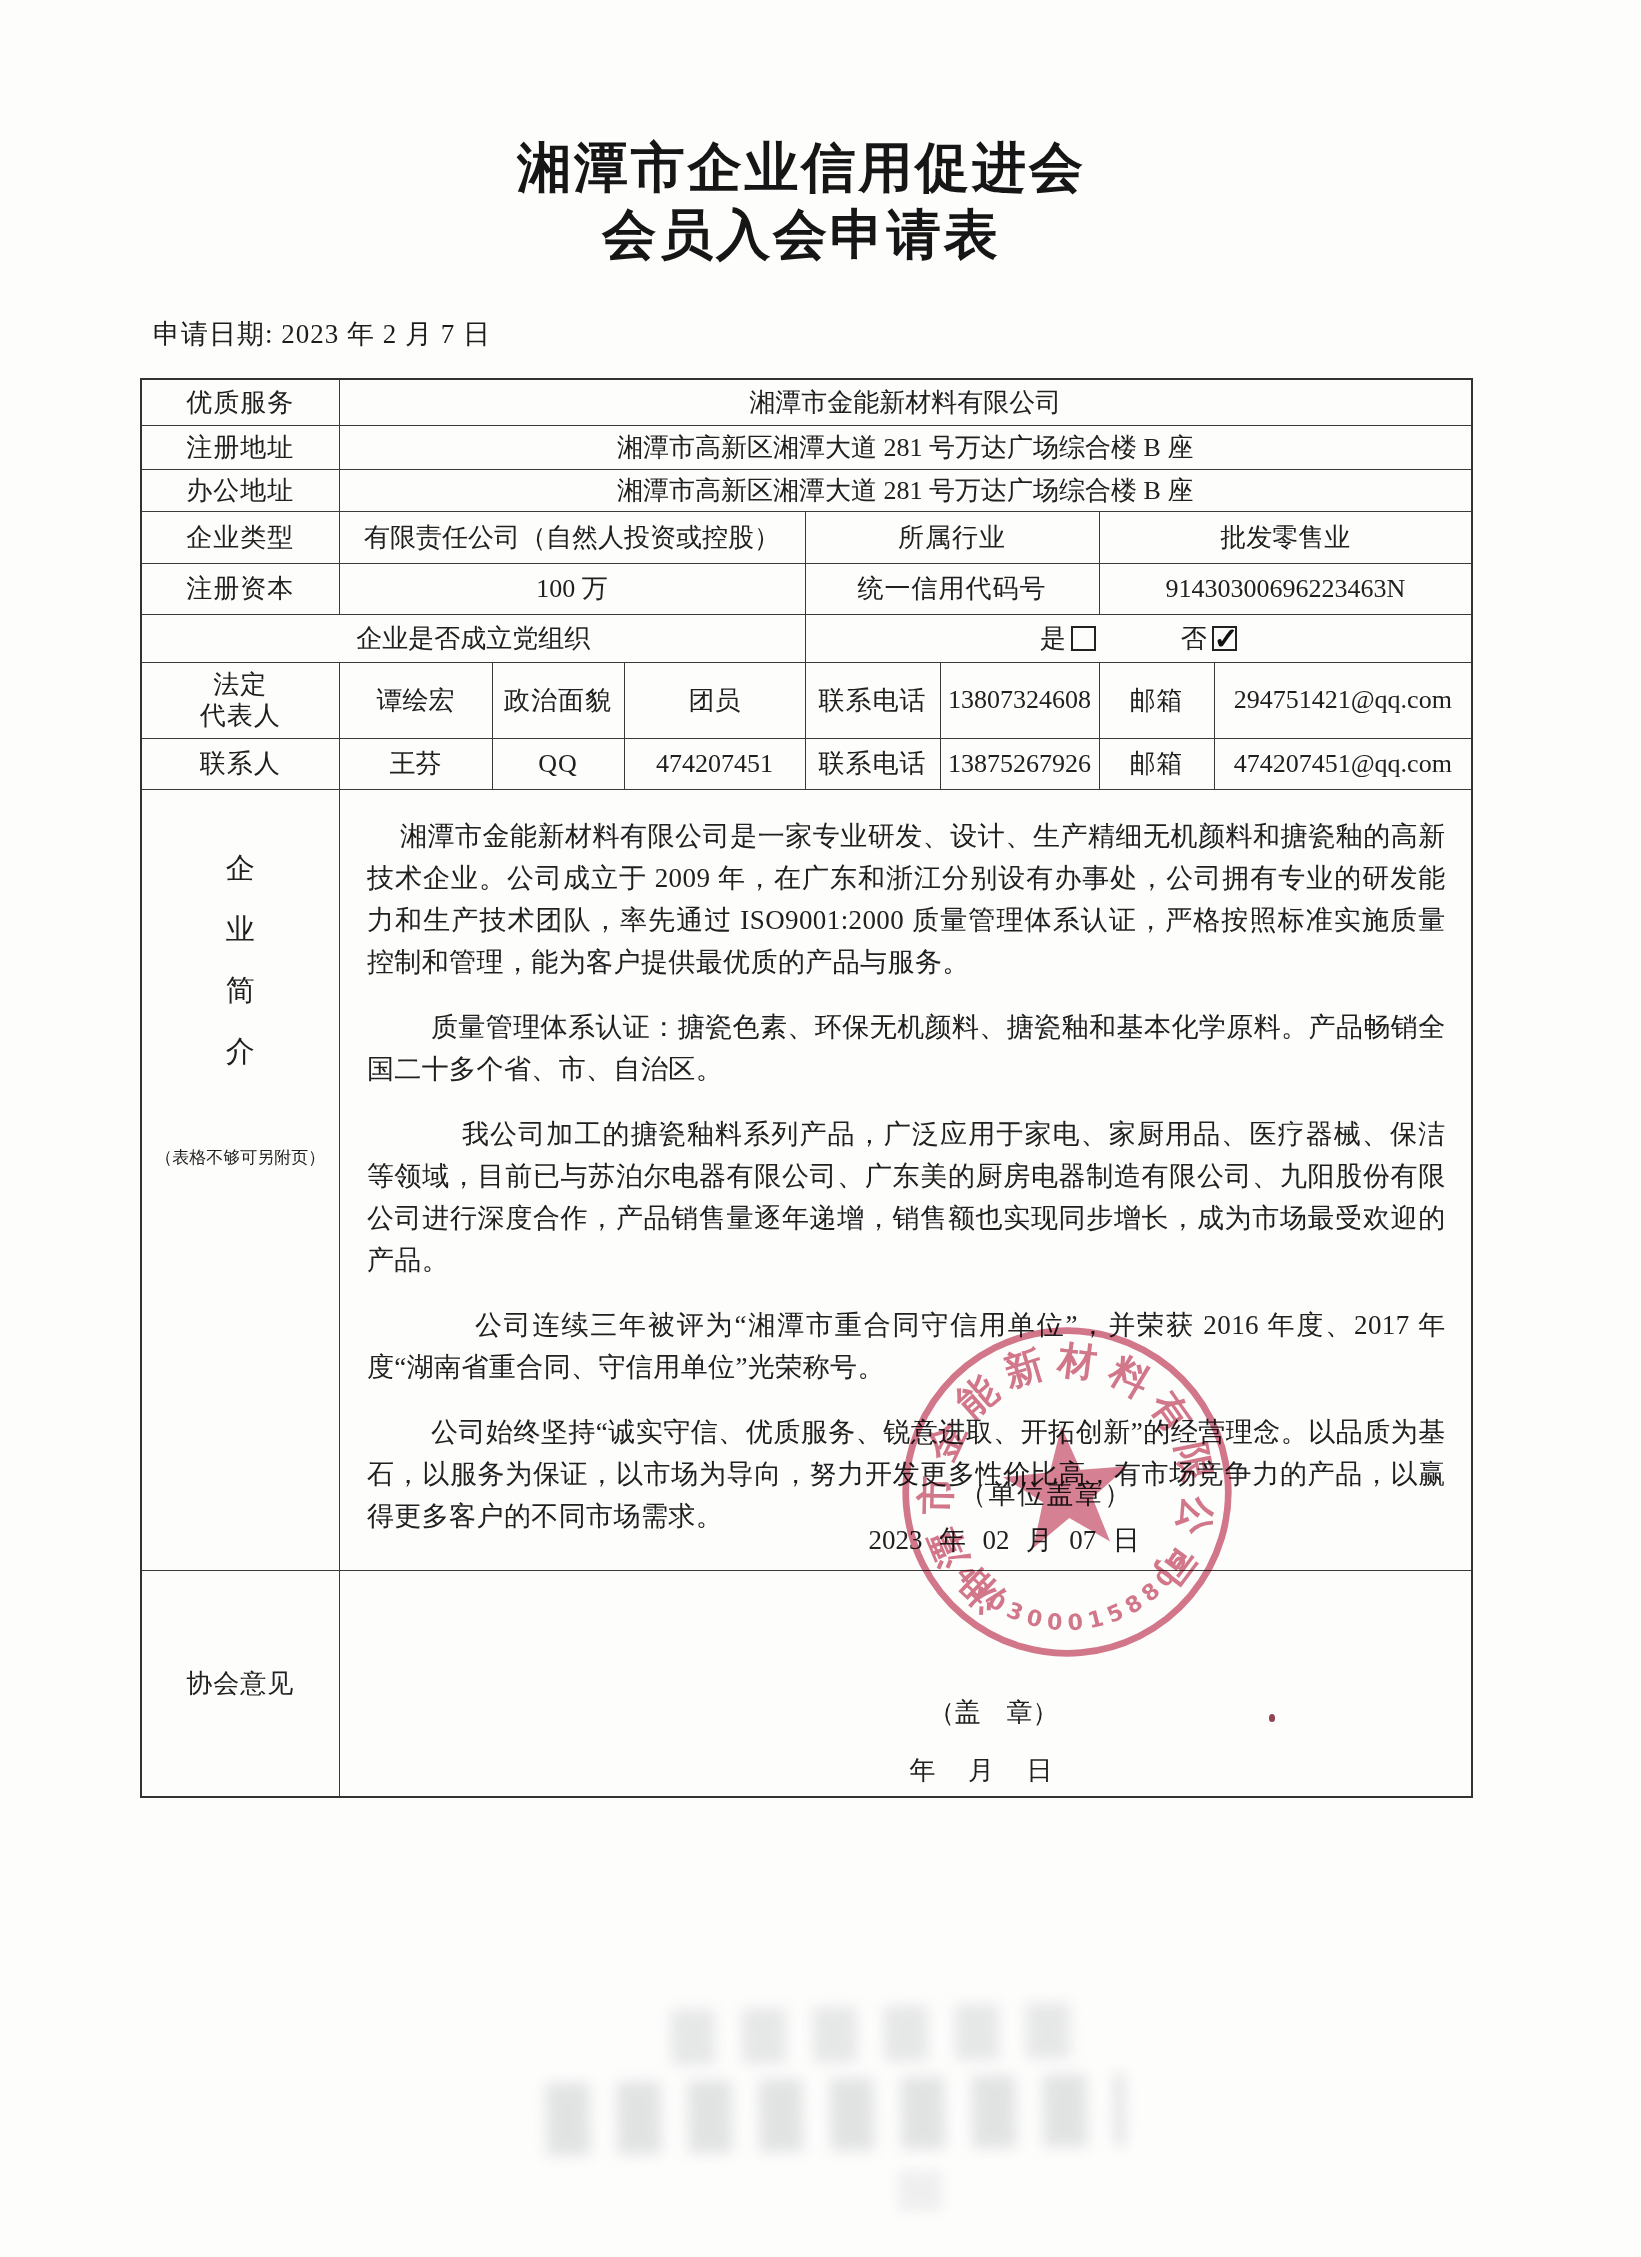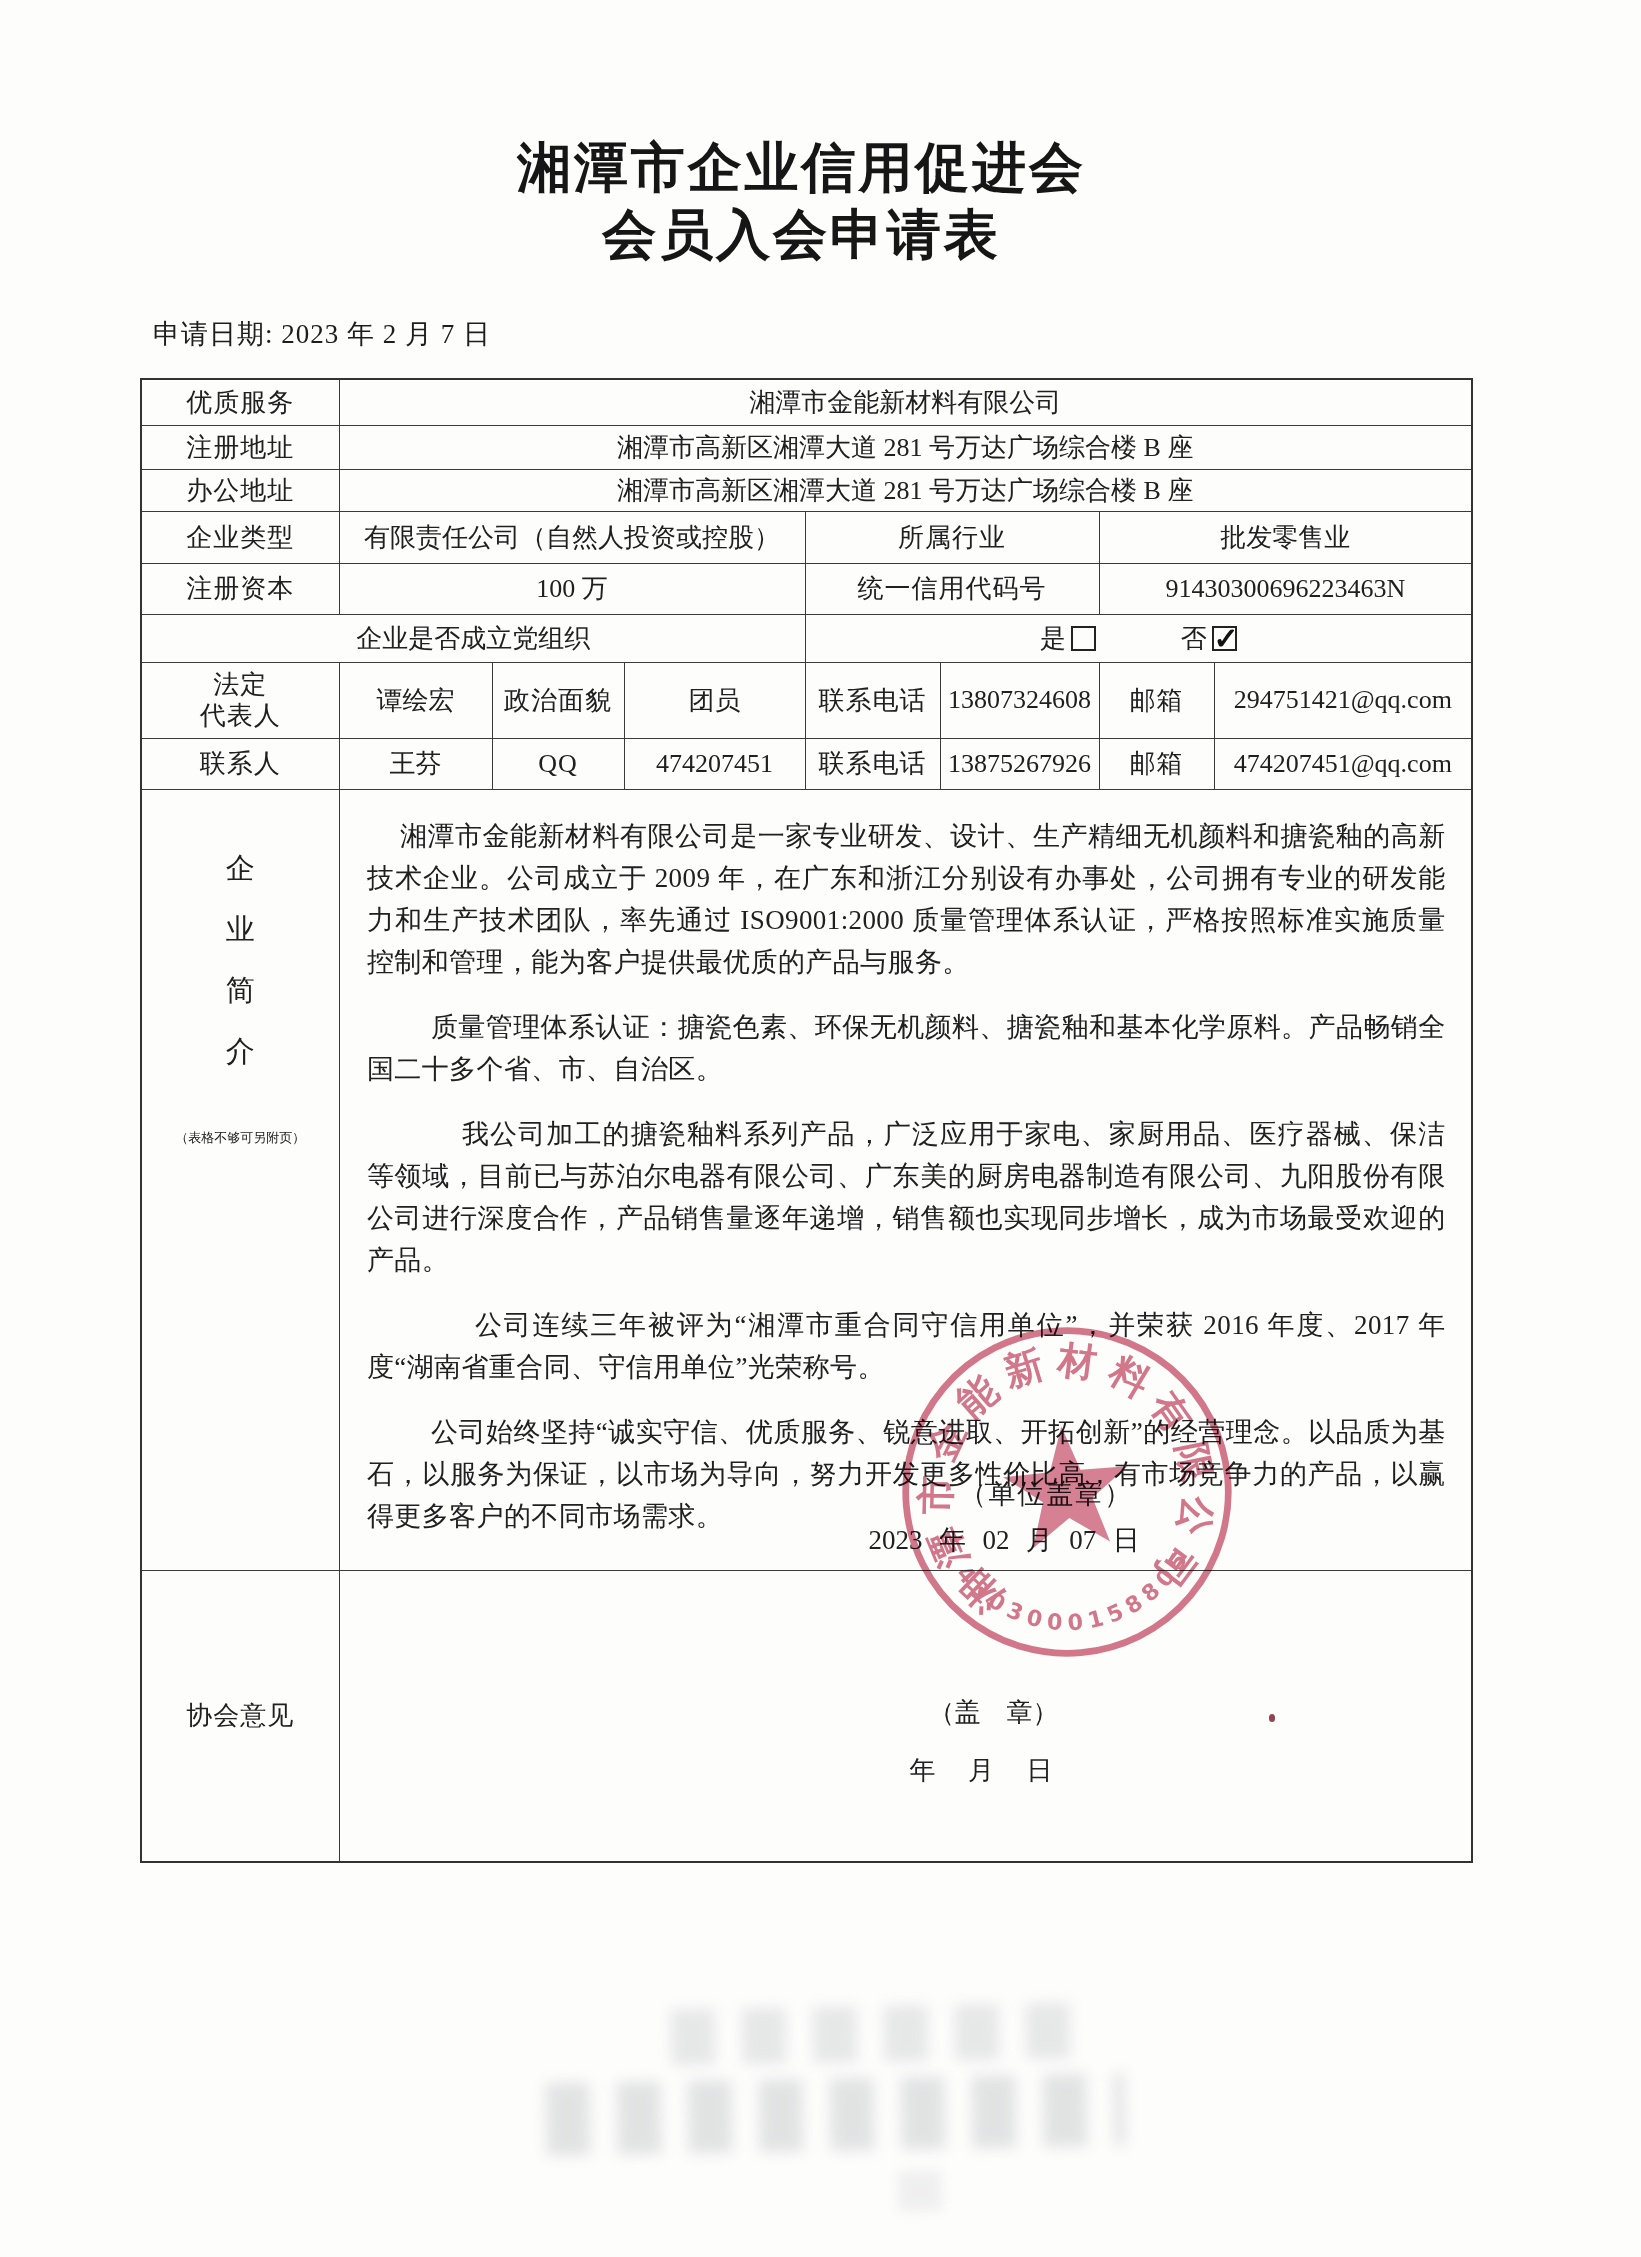--- a/index.html
+++ b/index.html
@@ -28,31 +28,31 @@
   }
   table.form td{border:1.9px solid var(--border-gray);vertical-align:middle;overflow:hidden;}
   table.form{border:2.9px solid #333;}
   td.lbl{text-align:center;letter-spacing:1px;}
   td.val{text-align:center;}
   .two-line div{line-height:31px;text-align:center;}
   
   tr.r1{height:46px;} tr.r2{height:44px;} tr.r3{height:42px;}
   tr.r4{height:59px;} tr.r5{height:52px;} tr.r6{height:51px;}
   tr.r7{height:48px;} tr.r8{height:76px;} tr.r9{height:51px;}
-  tr.r10{height:760px;} tr.r11{height:292px;}
+  tr.r10{height:760px;} tr.r11{height:227px;}
   
   .cb-wrap{display:flex;justify-content:center;align-items:center;gap:85px;}
   .cb-item{display:flex;align-items:center;}
   .cb{display:inline-block;width:25px;height:25px;border:2.9px solid #222;margin-left:4.8px;position:relative;background:transparent;}
   .cb .tick{position:absolute;left:0px;top:-6.8px;font-size:30px;font-weight:bold;font-style:normal;color:#111;}
   
   td.profile-label-cell,td.profile-cell{padding:10px;vertical-align:top;}
   .vstack{position:relative;height:760px;display:flex;flex-direction:column;align-items:center;padding-top:54px;}
   .vstack .vchar{font-size:29px;line-height:29px;margin-bottom:32px;letter-spacing:0;}
-  .vstack .note{font-size:13px;margin-top:31px;white-space:nowrap;}
+  .vstack .note{font-size:17px;margin-top:48px;white-space:nowrap;}
   .profile-inner{position:relative;height:760px;padding:15.4px 15.4px 0 17.4px;overflow:hidden;}
   .profile-inner p{font-size:27px;line-height:42px;text-align:justify;margin-bottom:23px;letter-spacing:0.4px;}
   p.ind1{text-indent:33px;} p.ind2{text-indent:64px;} p.ind3{text-indent:95px;}
   p.ind4{text-indent:108px;} p.ind5{text-indent:64px;}
   .seal-hint{position:absolute;top:676px;left:610px;font-size:27px;letter-spacing:1.9px;}
   .profile-date{position:absolute;top:722px;left:519px;font-size:27px;word-spacing:9.7px;}
   
   td.assoc-cell{position:relative;padding:16px;}
   .assoc-seal{position:absolute;top:124px;left:589px;font-size:26px;}
   .assoc-date{position:absolute;top:182px;left:570px;font-size:26px;}

